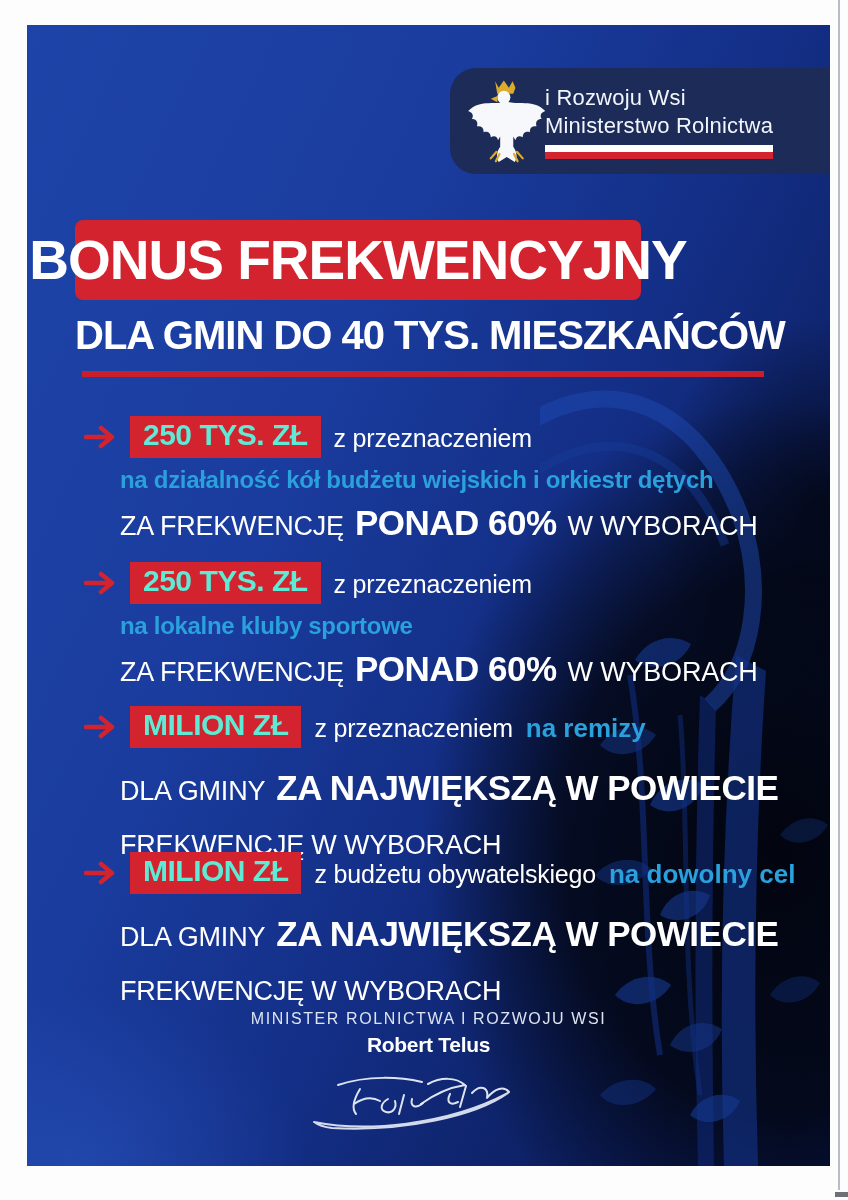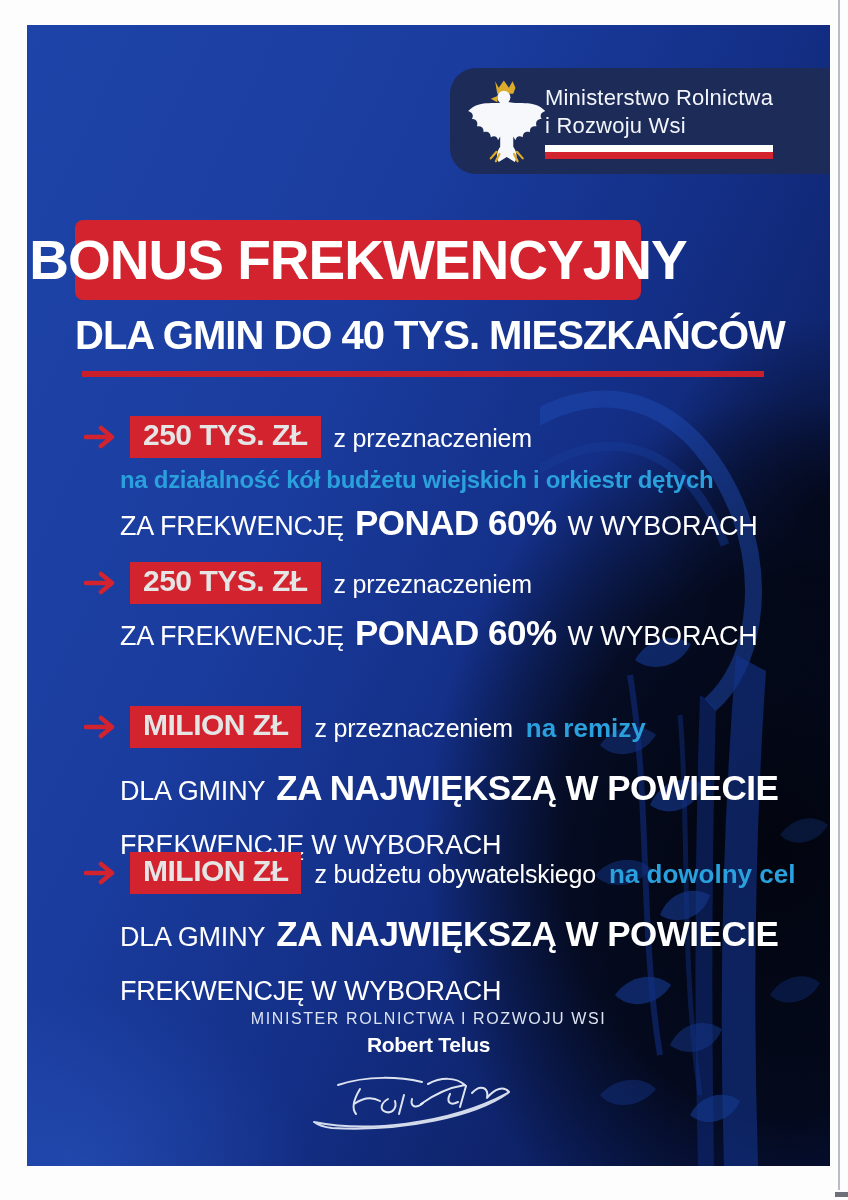--- a/index.html
+++ b/index.html
@@ -52,21 +52,21 @@
     color:#ffffff; font-size:40px; font-weight:bold; letter-spacing:-1px; white-space:nowrap;
   }
   .redline{position:absolute; left:55px; top:346px; width:682px; height:6px; background:#c81f2b;}
 
   
   .bullet{position:absolute; left:57px; right:20px; color:#ffffff;}
   .b1{top:391px;} .b2{top:537px;} .b3{top:681px;} .b4{top:827px;}
   .badge-row{display:flex; align-items:center; gap:13px; height:42px;}
   .arrow-icon{width:33px; height:24px; flex:0 0 auto;}
   .badge{
-    background:#d2232e; color:#e5e5e5; font-size:30px; font-weight:bold;
+    background:#d2232e; color:#5eead4; font-size:30px; font-weight:bold;
     letter-spacing:-.5px; padding:2px 13px 6px 13px; white-space:nowrap;
   }
   .intro{font-size:25px; letter-spacing:-.2px; white-space:nowrap; padding-top:2px;}
   .intro-hl{color:#2aa0dc; font-size:26px; font-weight:bold; white-space:nowrap; padding-top:2px;}
   .hl-row{
     margin:8px 0 0 36px; color:#2aa0dc; font-size:24px; font-weight:bold;
     letter-spacing:-.3px; white-space:nowrap;
   }
   .res-row{margin:9px 0 0 36px; display:flex; align-items:baseline; gap:11px; white-space:nowrap;}
   .res-pre{font-size:27px; letter-spacing:-.2px;text-align:center;}
@@ -131,22 +131,22 @@
           C101,53 103,49 109,47 C105,43 100,39 94,38
           C82,35 72,37 60,35 C57,34 55,34 52,35 Z"></path>
         <g stroke="#dcab2b" stroke-width="3" stroke-linecap="round">
           <path d="M42,103 l-8,9"></path>
             <path d="M46,106 l-5,10"></path>
           <path d="M70,103 l8,9"></path>
             <path d="M66,106 l5,10"></path>
         </g>
       </svg>
       <div class="ministry-text">
+        <div>i Rozwoju Wsi</div>
         <div>Ministerstwo Rolnictwa</div>
-        <div>i Rozwoju Wsi</div>
       </div>
       <div class="flag-stripe">
         <div class="flag-white"></div>
         <div class="flag-red"></div>
       </div>
     </div>
 
     <div class="banner">
       <span class="banner-text">BONUS FREKWENCYJNY</span>
     </div>
@@ -170,20 +170,21 @@
     </div>
 
     <div class="bullet b2">
       <div class="badge-row">
         <svg class="arrow-icon" viewBox="0 0 33 24">
           <path d="M2,12 H26 M17,3 L28,12 L17,21" stroke="#d2232e" stroke-width="4.5" fill="none" stroke-linecap="round" stroke-linejoin="round"></path>
         </svg>
         <span class="badge">250 TYS. ZŁ</span>
         <span class="intro">z przeznaczeniem</span>
       </div>
+      <div class="hl-row">na lokalne kluby sportowe</div>
       <div class="res-row">
         <span class="res-pre">ZA FREKWENCJĘ</span>
         <span class="res-strong">PONAD 60%</span>
         <span class="res-post">W WYBORACH</span>
       </div>
     </div>
 
     <div class="bullet b3">
       <div class="badge-row">
         <svg class="arrow-icon" viewBox="0 0 33 24">

